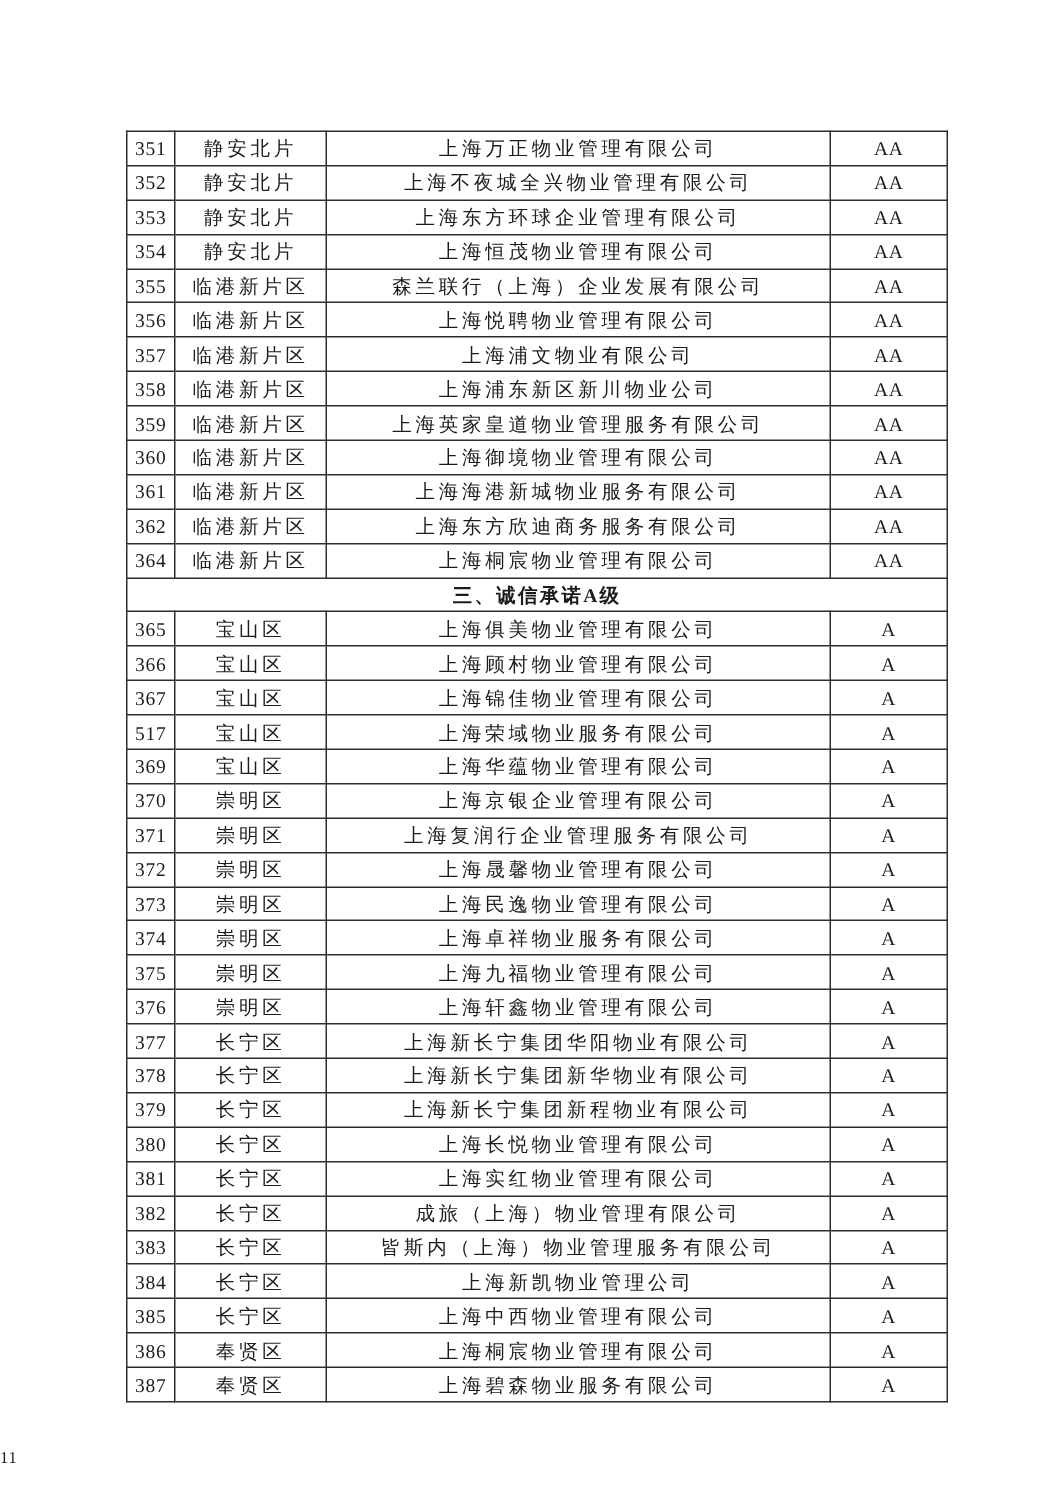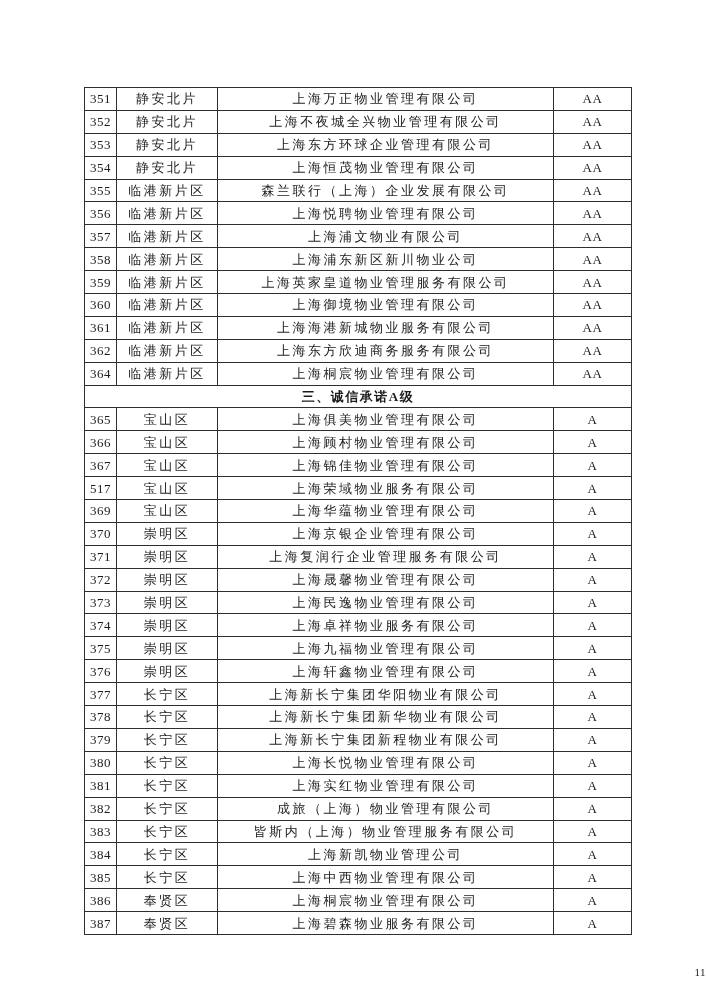--- a/index.html
+++ b/index.html
@@ -57,21 +57,21 @@
     padding-left: 30px;
     font-weight: bold;
     letter-spacing: 1.5px;
     font-size: 13.5px;
   }
   .page-number {
     position: absolute;
     left: 0;
     top: 966px;
     width: 100%;
-    text-align: right;
+    text-align: left;
     font-size: 11px;
     letter-spacing: 0.5px;
     color: #1c1c1c;
   }
 </style>
 </head>
 <body>
 
 <div class="page">
   <table class="rating-table">

